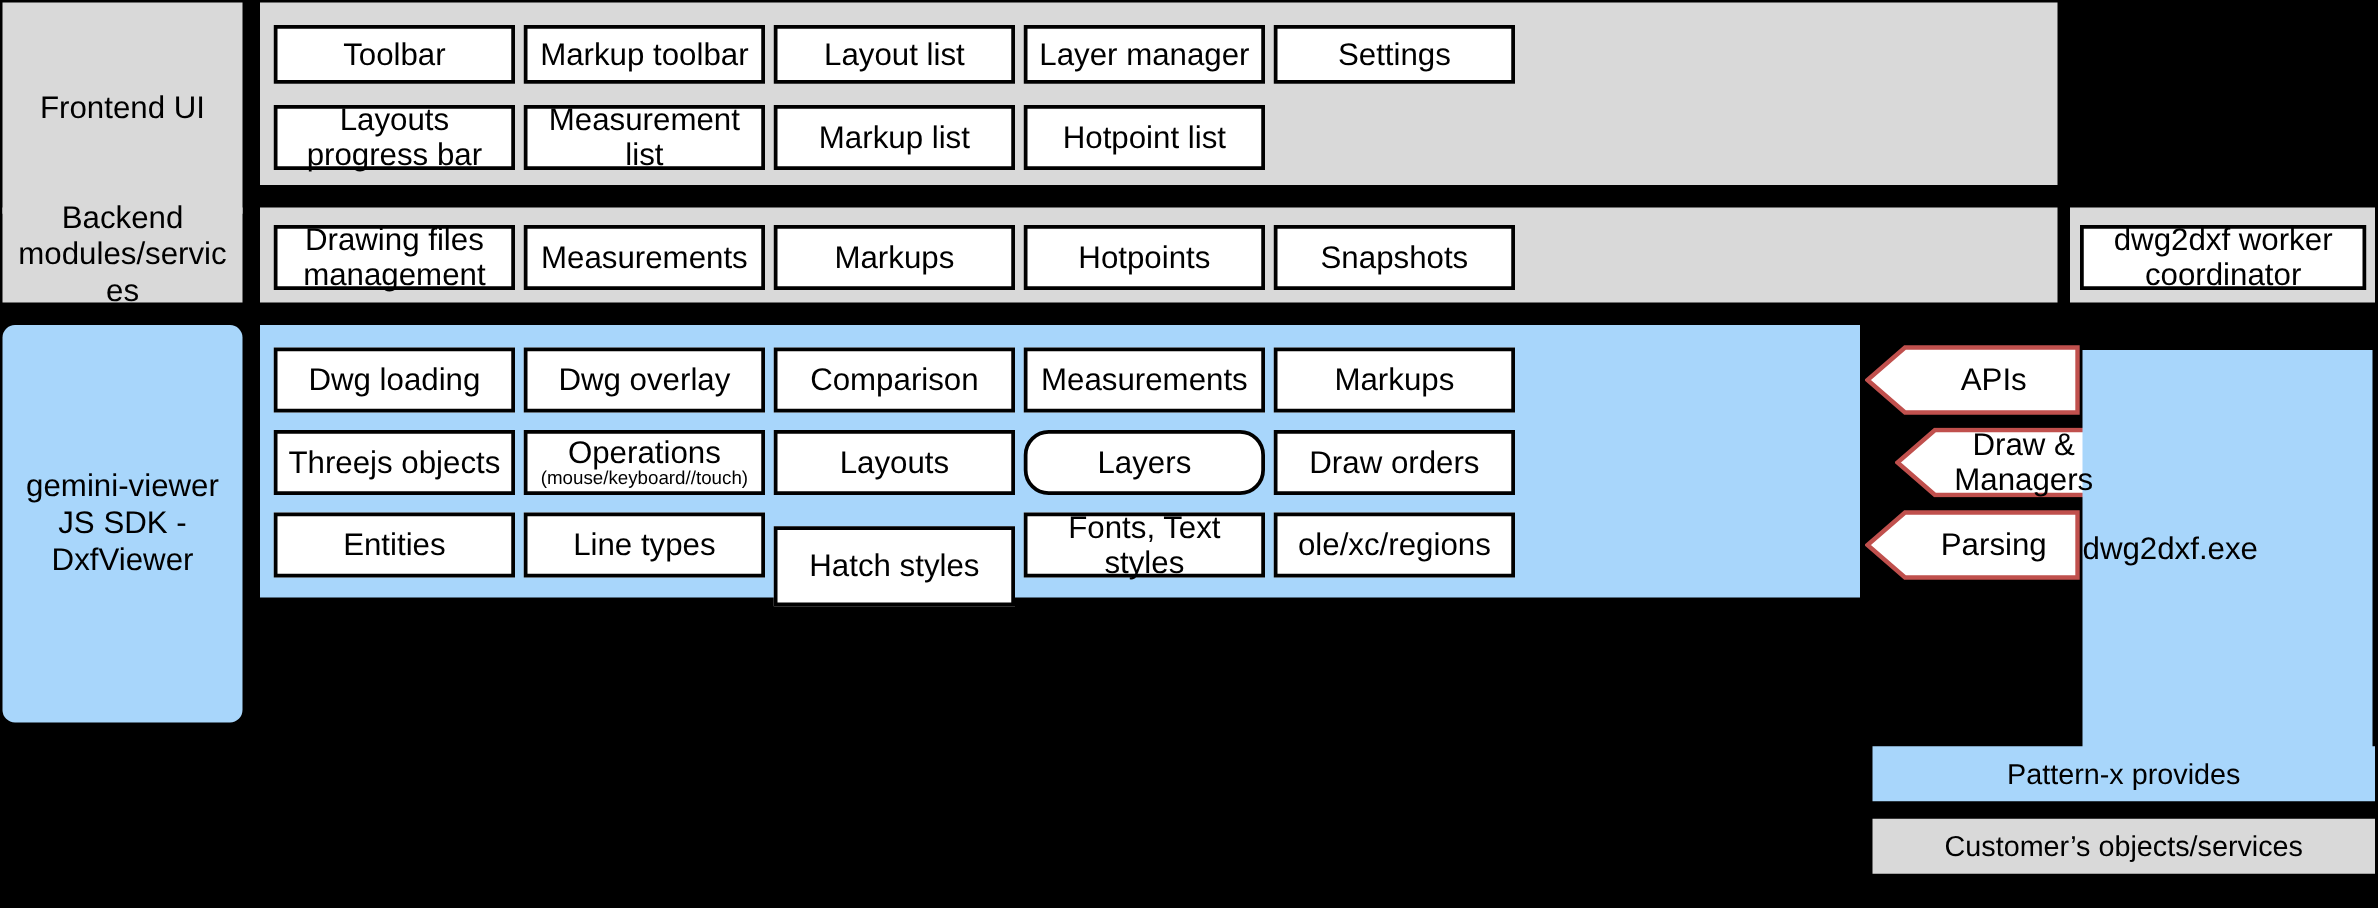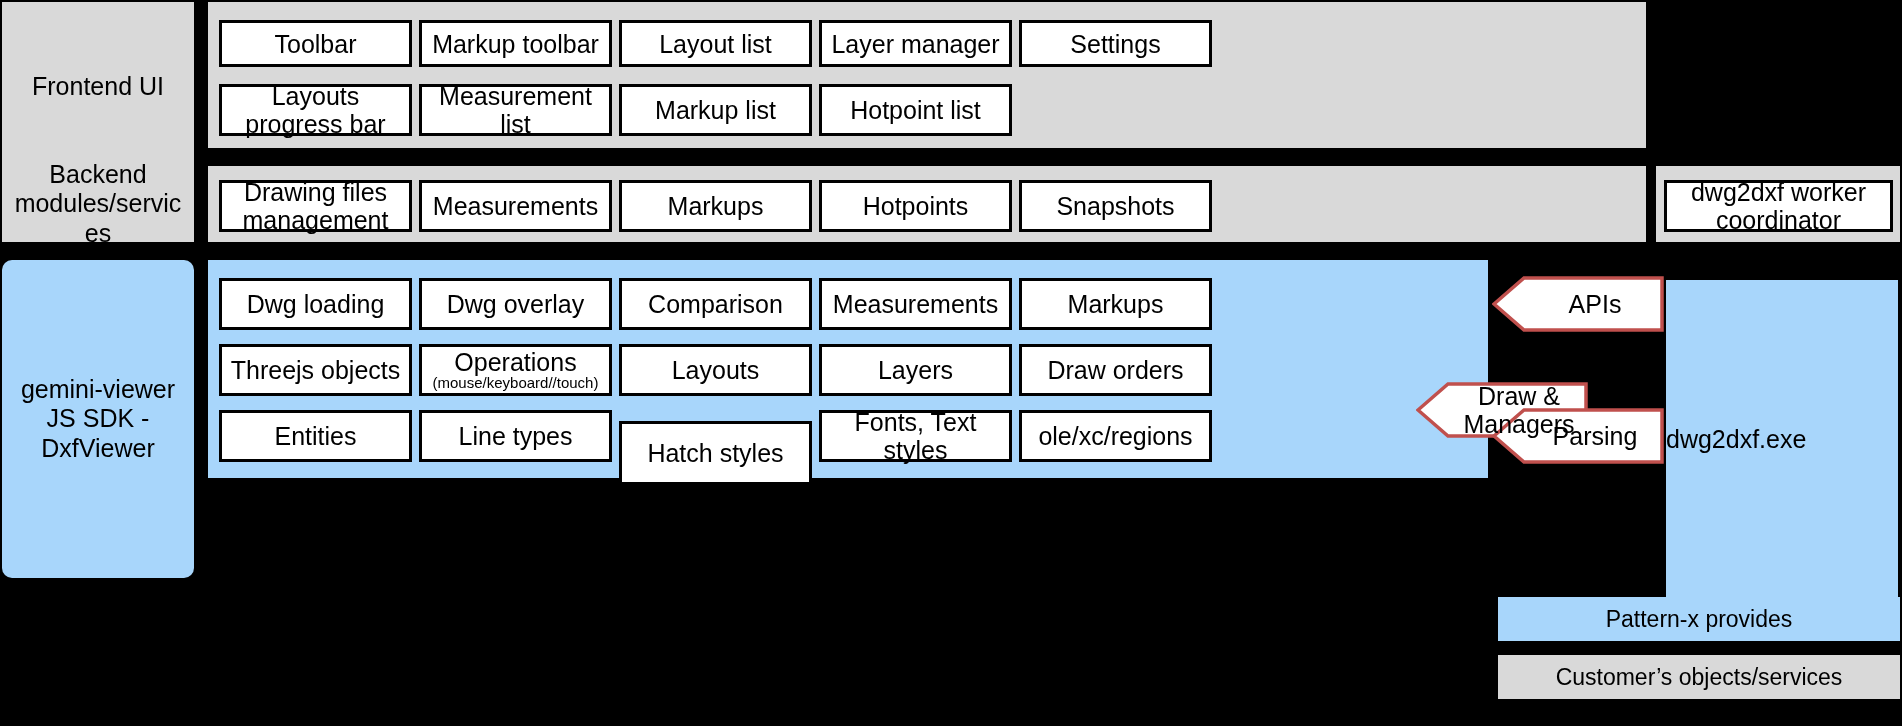--- a/index.html
+++ b/index.html
@@ -171,21 +171,21 @@
   <div class="cell" style="left:219px;top:344px;width:193px;height:52px;">
     <span>Threejs objects</span>
   </div>
   <div class="cell" style="left:419px;top:344px;width:193px;height:52px;">
     <span>Operations</span>
     <span class="sub">(mouse/keyboard//touch)</span>
   </div>
   <div class="cell" style="left:619px;top:344px;width:193px;height:52px;">
     <span>Layouts</span>
   </div>
-  <div class="cell" style="left:819px;top:344px;width:193px;height:52px;">
+  <div class="cell" style="left:819px;top:344px;width:193px;height:52px;border-radius:20px;">
     <span>Layers</span>
   </div>
   <div class="cell" style="left:1019px;top:344px;width:193px;height:52px;">
     <span>Draw orders</span>
   </div>
 
   <div class="cell" style="left:219px;top:410px;width:193px;height:52px;">
     <span>Entities</span>
   </div>
   <div class="cell" style="left:419px;top:410px;width:193px;height:52px;">
@@ -204,21 +204,21 @@
 
   <div class="callout" style="left:1492px;top:276px;width:172px;height:56px;">
     <span class="svgwrap">
       <svg viewBox="0 0 172 56" width="172" height="56" preserveAspectRatio="none">
         <polygon points="32,2 170,2 170,54 32,54 2,28" fill="#ffffff" stroke="#c0504d" stroke-width="3.5" stroke-linejoin="miter"></polygon>
       </svg>
     </span>
     <span class="ctext">APIs</span>
   </div>
 
-  <div class="callout" style="left:1416px;top:342px;width:172px;height:56px;flex-direction:column;margin-top:40px;">
+  <div class="callout" style="left:1516px;top:342px;width:172px;height:56px;flex-direction:column;">
     <span class="svgwrap">
       <svg viewBox="0 0 172 56" width="172" height="56" preserveAspectRatio="none">
         <polygon points="32,2 170,2 170,54 32,54 2,28" fill="#ffffff" stroke="#c0504d" stroke-width="3.5" stroke-linejoin="miter"></polygon>
       </svg>
     </span>
     <span class="ctext">Draw &amp;</span>
     <span class="ctext">Managers</span>
   </div>
 
   <div class="callout" style="left:1492px;top:408px;width:172px;height:56px;">

